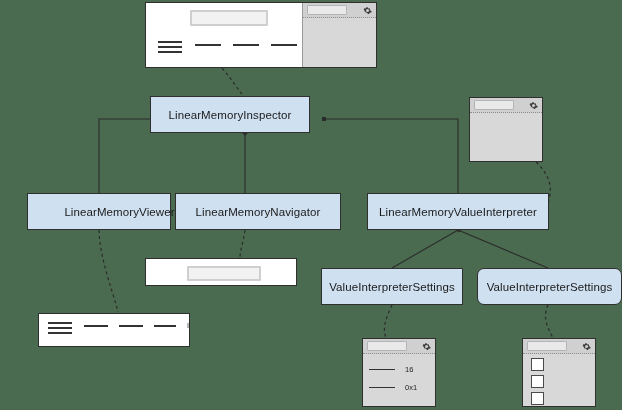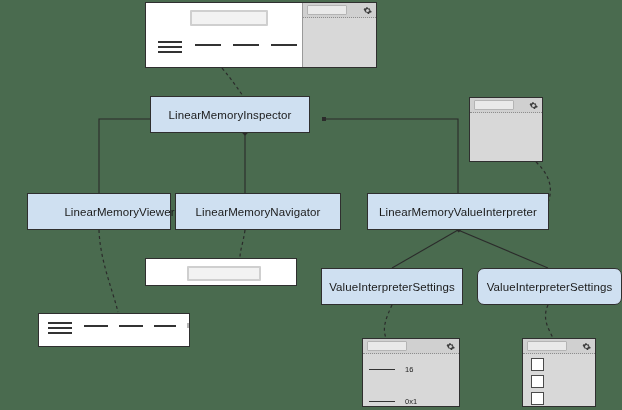--- a/index.html
+++ b/index.html
@@ -185,32 +185,32 @@
         <div class="bar"></div>
     </div>
     <div class="hexrow" style="left:45px;top:9px;gap:11px;">
       <div class="bar" style="width:24px;"></div>
       <div class="bar" style="width:24px;"></div>
       <div class="bar" style="width:22px;"></div>
       <div class="dots"></div>
     </div>
   </div>
 
-  <div class="mock grey" style="left:362px;top:338px;width:98px;height:69px;text-align:right;">
+  <div class="mock grey" style="left:362px;top:338px;width:74px;height:69px;text-align:right;">
     <div class="toolbar">
       <div class="tb-input"></div>
       <svg class="gear" viewBox="0 0 24 24">
         <path fill="#3b3b3b" d="M12 8a4 4 0 100 8 4 4 0 000-8zm9.4 4a7.6 7.6 0 01-.1 1.2l2.1 1.6-2 3.5-2.5-1a7.6 7.6 0 01-2 1.2l-.4 2.6h-4l-.4-2.6a7.6 7.6 0 01-2-1.2l-2.5 1-2-3.5L3.7 13A7.6 7.6 0 013.6 12c0-.4 0-.8.1-1.2L1.6 9.2l2-3.5 2.5 1a7.6 7.6 0 012-1.2L8.5 3h4l.4 2.5a7.6 7.6 0 012 1.2l2.5-1 2 3.5-2.1 1.6c.1.4.1.8.1 1.2z"></path>
       </svg>
     </div>
     <div class="vi-row" style="margin-top:11px;">
       <span class="vi-line"></span>
       <span class="vi-val">16</span>
     </div>
-    <div class="vi-row" style="margin-top:23px;">
+    <div class="vi-row" style="margin-top:9px;">
       <span class="vi-line"></span>
       <span class="vi-val">0x1</span>
     </div>
   </div>
 
   <div class="mock grey" style="left:522px;top:338px;width:74px;height:69px;">
     <div class="toolbar">
       <div class="tb-input"></div>
       <svg class="gear" viewBox="0 0 24 24">
         <path fill="#3b3b3b" d="M12 8a4 4 0 100 8 4 4 0 000-8zm9.4 4a7.6 7.6 0 01-.1 1.2l2.1 1.6-2 3.5-2.5-1a7.6 7.6 0 01-2 1.2l-.4 2.6h-4l-.4-2.6a7.6 7.6 0 01-2-1.2l-2.5 1-2-3.5L3.7 13A7.6 7.6 0 013.6 12c0-.4 0-.8.1-1.2L1.6 9.2l2-3.5 2.5 1a7.6 7.6 0 012-1.2L8.5 3h4l.4 2.5a7.6 7.6 0 012 1.2l2.5-1 2 3.5-2.1 1.6c.1.4.1.8.1 1.2z"></path>

